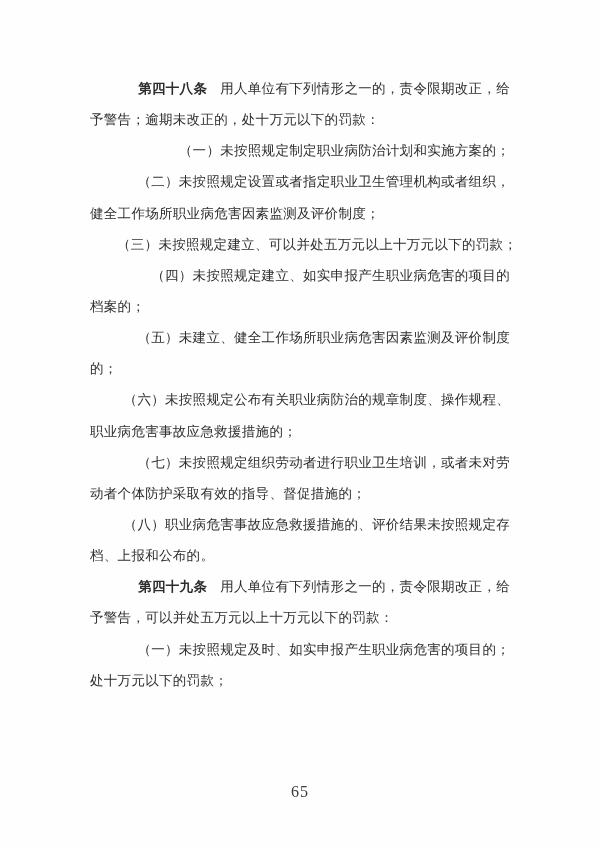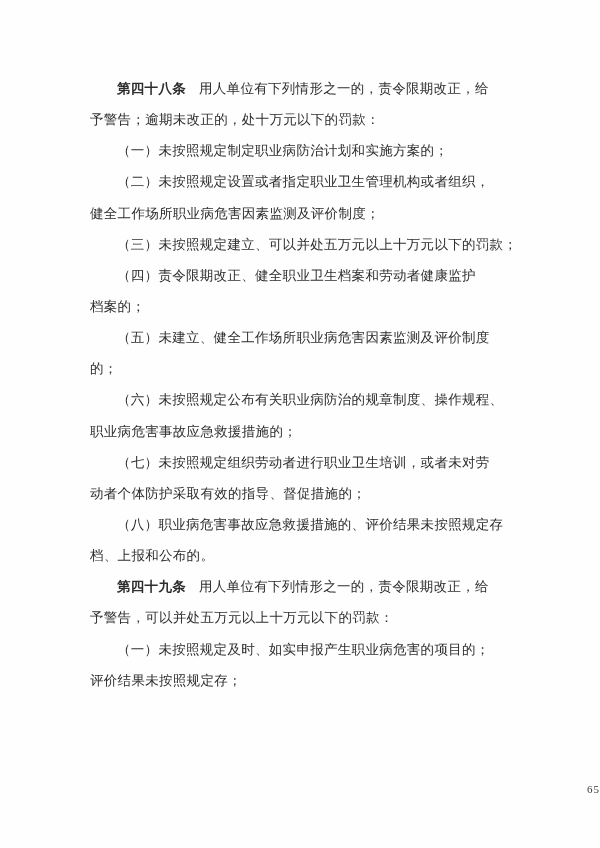--- a/index.html
+++ b/index.html
@@ -25,59 +25,60 @@
   }
   .line {
     height: 31.15px;
     line-height: 31.15px;
     font-size: 13.5px;
     letter-spacing: 0.3px;
     white-space: nowrap;
   }
   .line.indent {
     padding-left: 27px;
+    text-align: right;
   }
   .article-head {
     font-weight: bold;
   }
   .head-gap {
     display: inline-block;
     width: 13px;
   }
   .page-number {
     position: absolute;
     left: 0;
     right: 0;
     top: 783px;
-    text-align: right;
-    font-size: 11px;
+    text-align: center;
+    font-size: 16px;
     color: #3a3a3a;
     letter-spacing: 1px;
   }
 </style>
 </head>
 <body>
 
 <div class="page">
   <main class="text-block">
       <div class="line indent"><span class="article-head">第四十八条</span><span class="head-gap"></span><span>用人单位有下列情形之一的，责令限期改正，给</span></div>
       <div class="line">予警告；逾期未改正的，处十万元以下的罚款：</div>
       <div class="line indent">（一）未按照规定制定职业病防治计划和实施方案的；</div>
       <div class="line indent">（二）未按照规定设置或者指定职业卫生管理机构或者组织，</div>
       <div class="line">健全工作场所职业病危害因素监测及评价制度；</div>
       <div class="line indent">（三）未按照规定建立、可以并处五万元以上十万元以下的罚款；</div>
-      <div class="line indent">（四）责令限期改正、健全职业卫生档案和劳动者健康监护</div>
+      <div class="line indent">（四）未按照规定建立、如实申报产生职业病危害的项目的</div>
       <div class="line">档案的；</div>
       <div class="line indent">（五）未建立、健全工作场所职业病危害因素监测及评价制度</div>
       <div class="line">的；</div>
       <div class="line indent">（六）未按照规定公布有关职业病防治的规章制度、操作规程、</div>
       <div class="line">职业病危害事故应急救援措施的；</div>
       <div class="line indent">（七）未按照规定组织劳动者进行职业卫生培训，或者未对劳</div>
       <div class="line">动者个体防护采取有效的指导、督促措施的；</div>
       <div class="line indent">（八）职业病危害事故应急救援措施的、评价结果未按照规定存</div>
       <div class="line">档、上报和公布的。</div>
       <div class="line indent"><span class="article-head">第四十九条</span><span class="head-gap"></span><span>用人单位有下列情形之一的，责令限期改正，给</span></div>
       <div class="line">予警告，可以并处五万元以上十万元以下的罚款：</div>
       <div class="line indent">（一）未按照规定及时、如实申报产生职业病危害的项目的；</div>
-      <div class="line">评价结果未按照规定存；</div>
+      <div class="line">处十万元以下的罚款；</div>
     </main>
   <div class="page-number">65</div>
 </div>
 
 </body></html>

